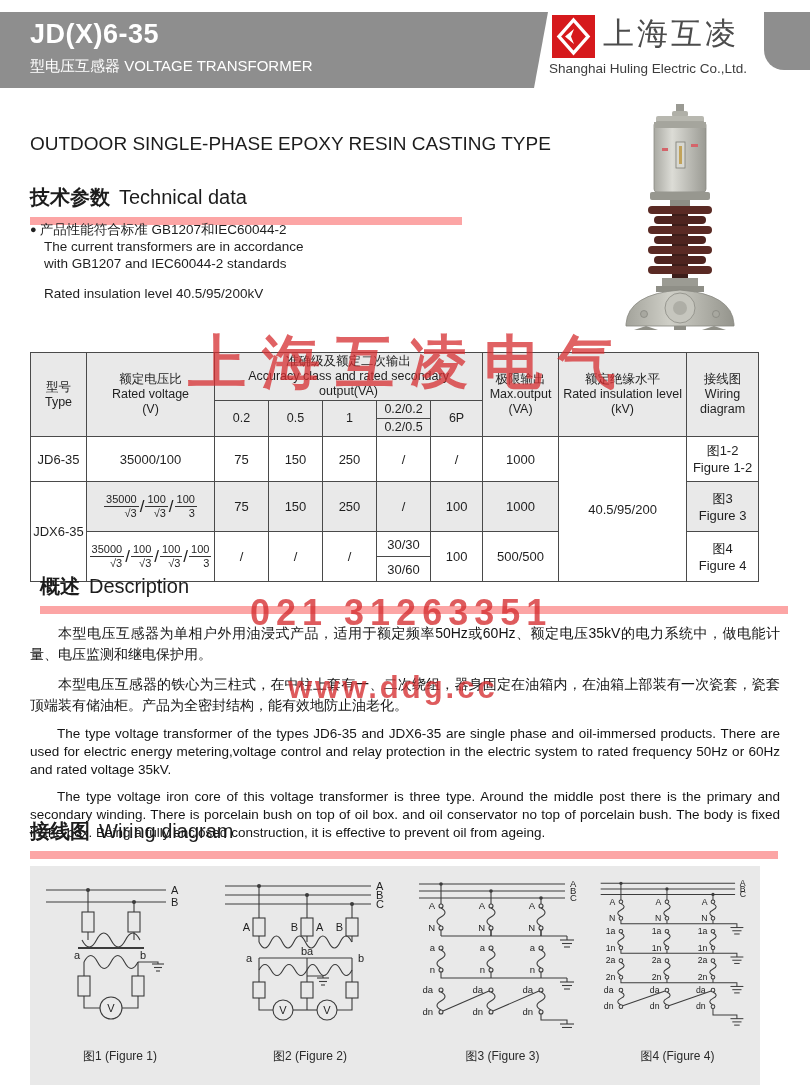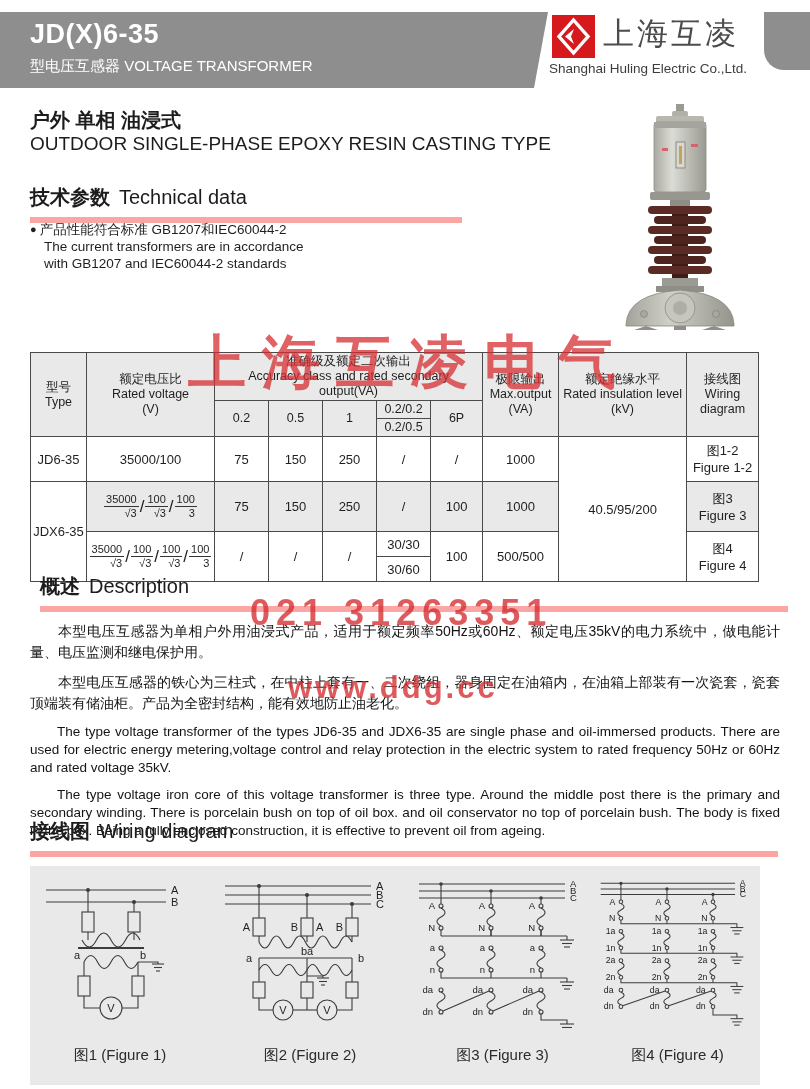--- a/index.html
+++ b/index.html
@@ -15,21 +15,21 @@
   .hdr-sub{position:absolute;left:30px;top:57px;font-size:15px;color:#fff;z-index:2;}
   .logo-box{position:absolute;left:552px;top:15px;width:43px;height:43px;background:#d6191c;z-index:2;}
   .brand-cn{position:absolute;left:603px;top:13px;font-size:31px;font-weight:500;color:#4c4c4c;letter-spacing:3px;z-index:2;}
   .brand-en{position:absolute;left:549px;top:61px;font-size:13.5px;color:#3d3d3d;z-index:2;}
 
   
   .ptype-cn{position:absolute;left:30px;top:107px;font-size:20px;font-weight:600;color:#1c1c1c;}
   .ptype-en{position:absolute;left:30px;top:133px;font-size:19px;color:#1c1c1c;}
 
   
-  .sec-h{font-size:20px;color:#1c1c1c;border-bottom:6px solid #fca5a5;padding-bottom:6px;}
+  .sec-h{font-size:20px;color:#1c1c1c;border-bottom:8px solid #fca5a5;padding-bottom:6px;}
   .sec-h .hcn{font-weight:600;}
   .sec-h .hen{margin-left:9px;font-weight:400;}
   .tech-h{position:absolute;left:30px;top:184px;width:432px;}
 
   
   .bullets{position:absolute;left:30px;top:221px;width:430px;font-size:13.5px;line-height:17px;color:#1f1f1f;}
   .bullet{margin-bottom:13px;}
   .b-cn::before{content:"●";font-size:11px;margin-right:3px;vertical-align:1px;}
   .b-en{padding-left:14px;white-space:pre-line;}
 
@@ -61,21 +61,21 @@
   .desc .sec-h{width:748px;margin-left:10px;}
   .desc p{margin:9px 0 0;text-indent:2em;text-align:justify;}
   .desc p.cn{font-size:14px;line-height:21px;color:#141414;}
   .desc p.en{font-size:13.5px;line-height:18px;color:#141414;}
 
   
   .wir-h{position:absolute;left:30px;top:818px;width:748px;}
   .wbox{position:absolute;left:30px;top:866px;width:730px;height:219px;background:#e9e9e9;display:flex;}
   .wcell{position:relative;height:100%;}
   .wcell svg{position:absolute;top:12px;left:50%;transform:translateX(-50%);}
-  .wcap{position:absolute;bottom:20px;width:100%;text-align:center;font-size:15px;color:#2b2b2b;}
+  .wcap{position:absolute;bottom:20px;width:100%;text-align:center;font-size:12px;color:#2b2b2b;}
   .c1{width:180px;} .c2{width:200px;} .c3{width:185px;} .c4{width:165px;}
   .diag{stroke:#3c3c3c;stroke-width:1.1;fill:none;}
   .diag text{stroke:none;fill:#1f1f1f;font-size:11px;font-family:"Liberation Sans",sans-serif;}
   .diag .sm{font-size:9.5px;}
   .dot{fill:#3c3c3c;stroke:none;}
   .term{fill:#e9e9e9;}
 </style>
 </head>
 <body>
 
@@ -87,33 +87,33 @@
   <div class="hdr-sub">型电压互感器 VOLTAGE TRANSFORMER</div>
   <div class="logo-box">
     <svg width="43" height="43" viewBox="0 0 43 43">
       <polygon points="21.5,5 36,21.5 21.5,38 7,21.5" fill="none" stroke="#fff" stroke-width="3.4"></polygon>
       <polygon points="13,21.5 22,14 19,21.5 22,29" fill="#fff"></polygon>
     </svg>
   </div>
   <div class="brand-cn">上海互凌</div>
   <div class="brand-en">Shanghai Huling Electric Co.,Ltd.</div>
 
-  <div class="ptype-cn">户外 单相 油浸式</div>
   <div class="ptype-en">OUTDOOR SINGLE-PHASE EPOXY RESIN CASTING TYPE</div>
 
   <div class="sec-h tech-h">
     <span class="hcn">技术参数</span><span class="hen">Technical data</span>
   </div>
   <div class="bullets">
     <div class="bullet">
       <div class="b-cn">产品性能符合标准 GB1207和IEC60044-2</div>
       <div class="b-en">The current transformers are in accordance
 with GB1207 and IEC60044-2 standards</div>
     </div>
     <div class="bullet">
+      <div class="b-en">Rated insulation level 40.5/95/200kV</div>
     </div>
   </div>
 
   <div class="photo">
     <svg width="168" height="228" viewBox="0 0 168 228">
       <defs>
         <linearGradient id="cyl" x1="0" x2="1" y1="0" y2="0">
           <stop offset="0" stop-color="#a9a9a2"></stop>
             <stop offset="0.35" stop-color="#dcdcd6"></stop>
             <stop offset="1" stop-color="#9a9a93"></stop>

